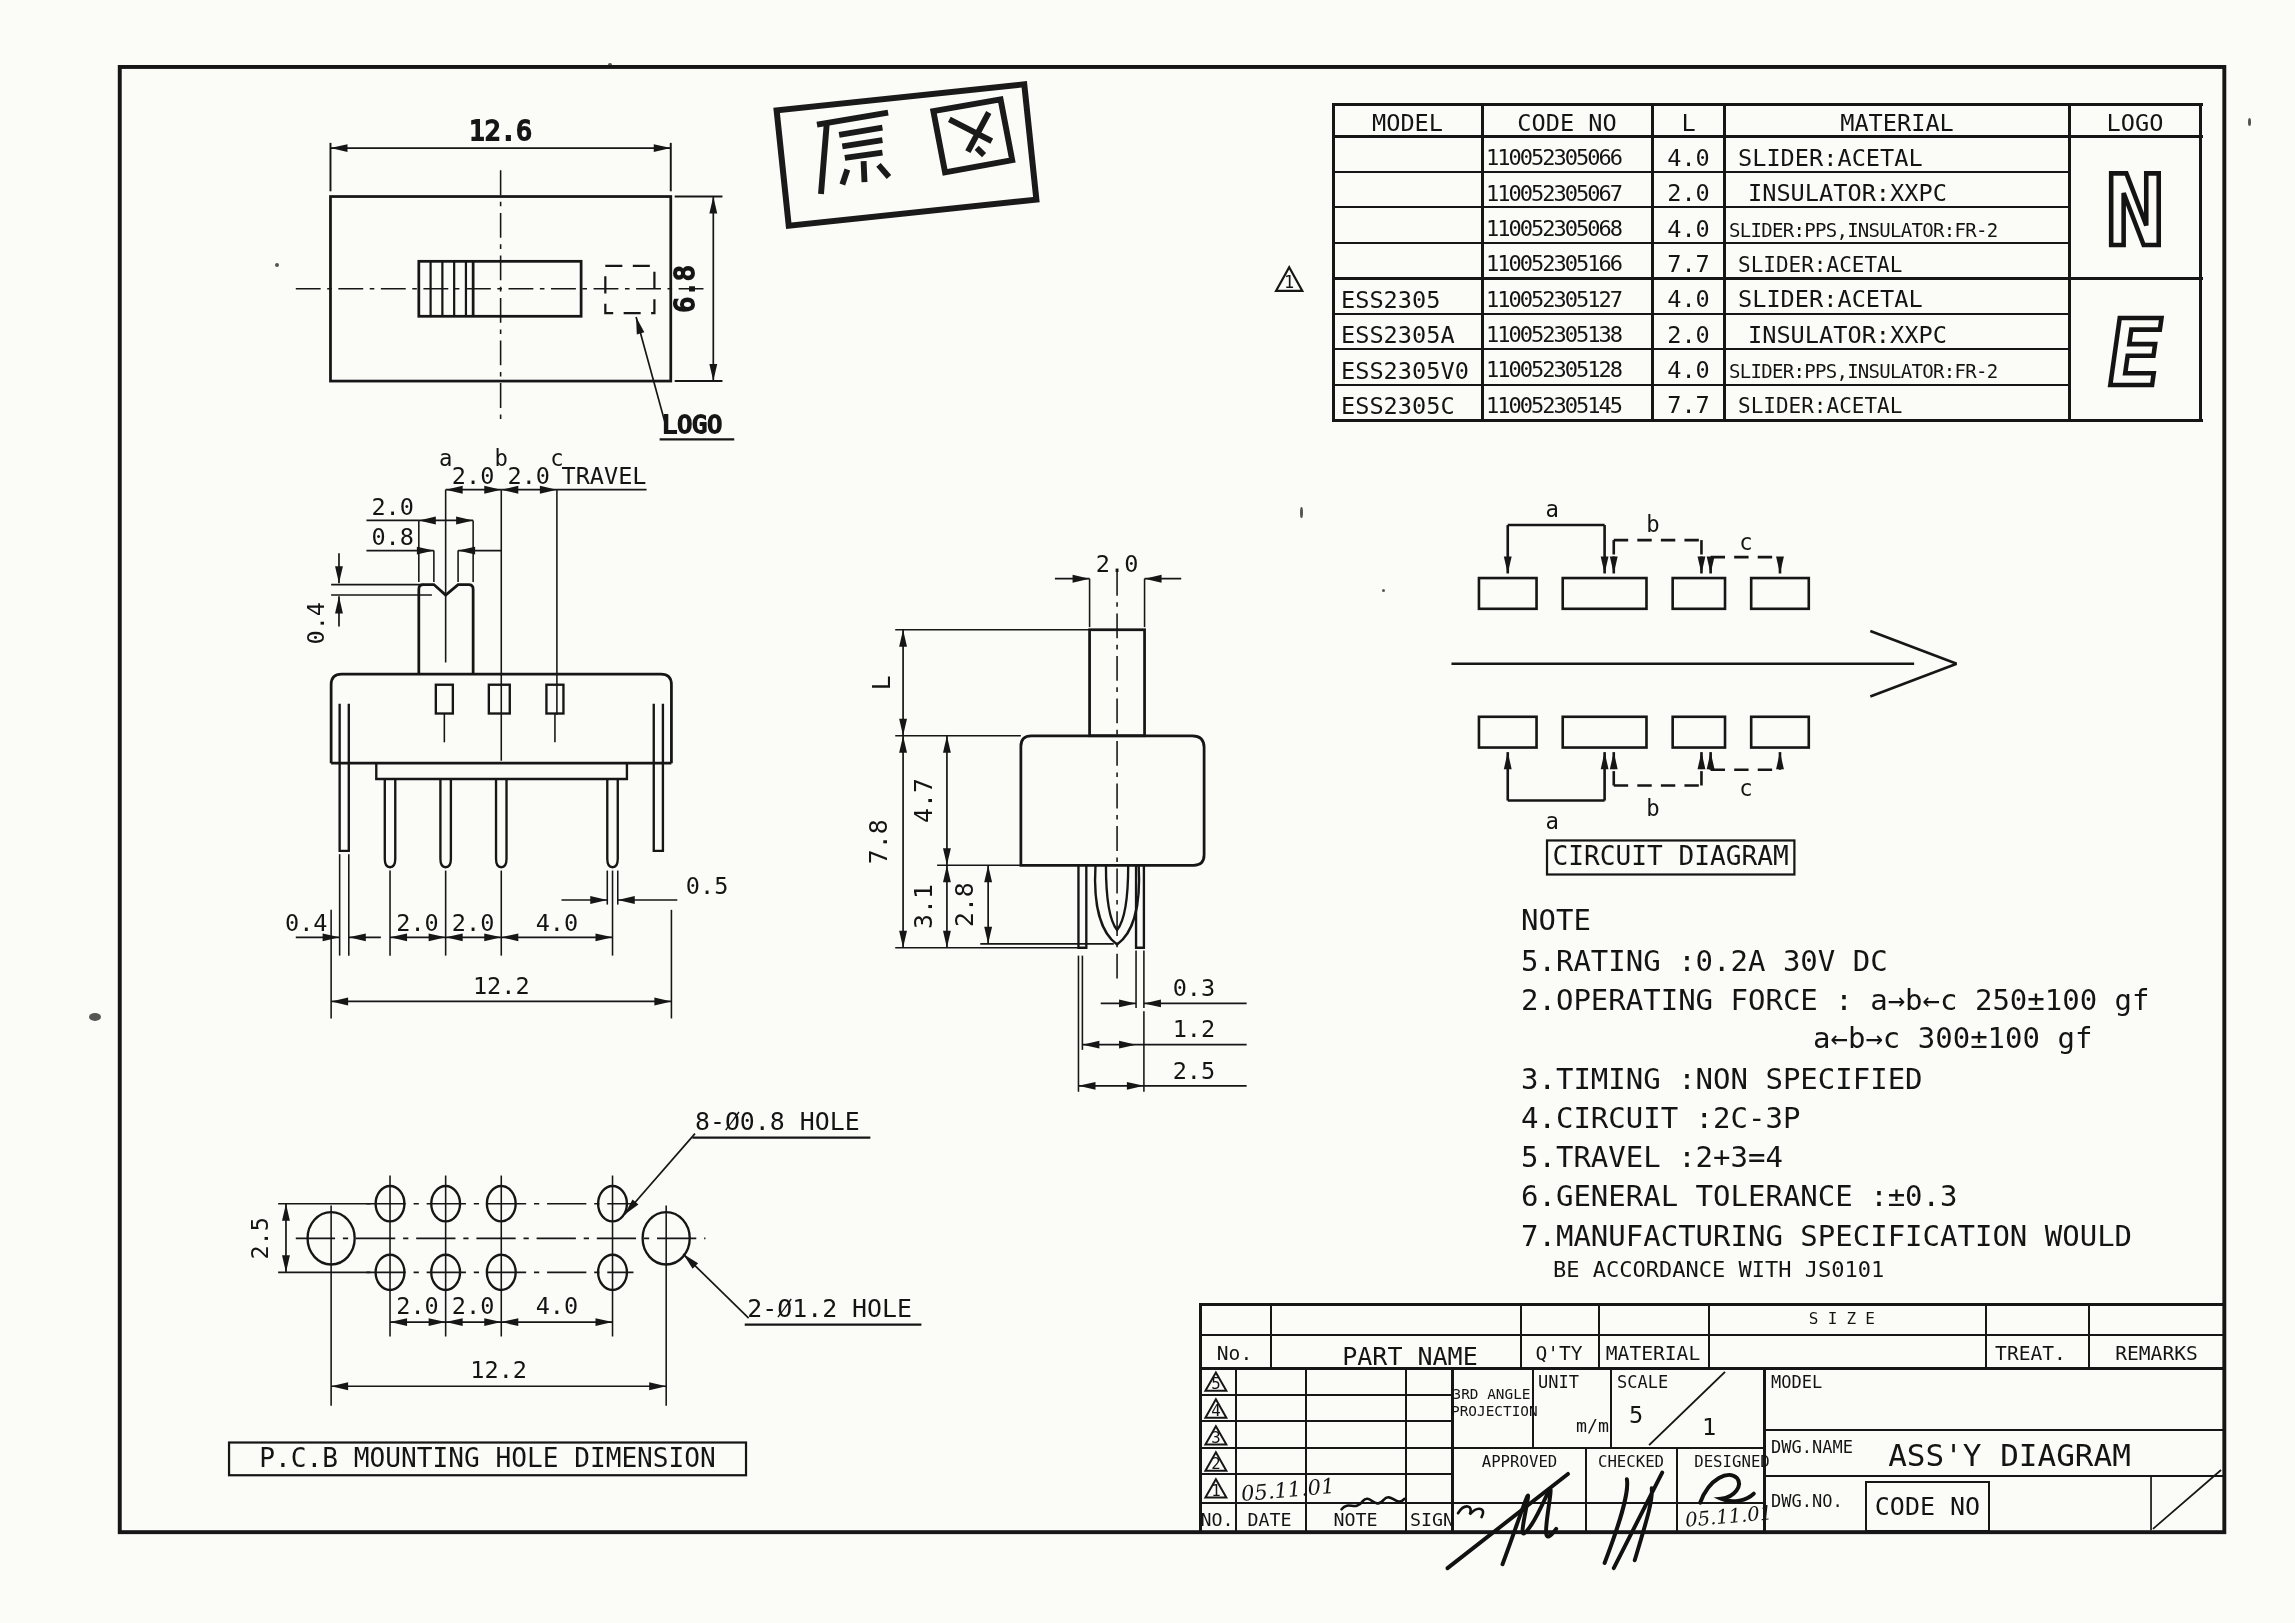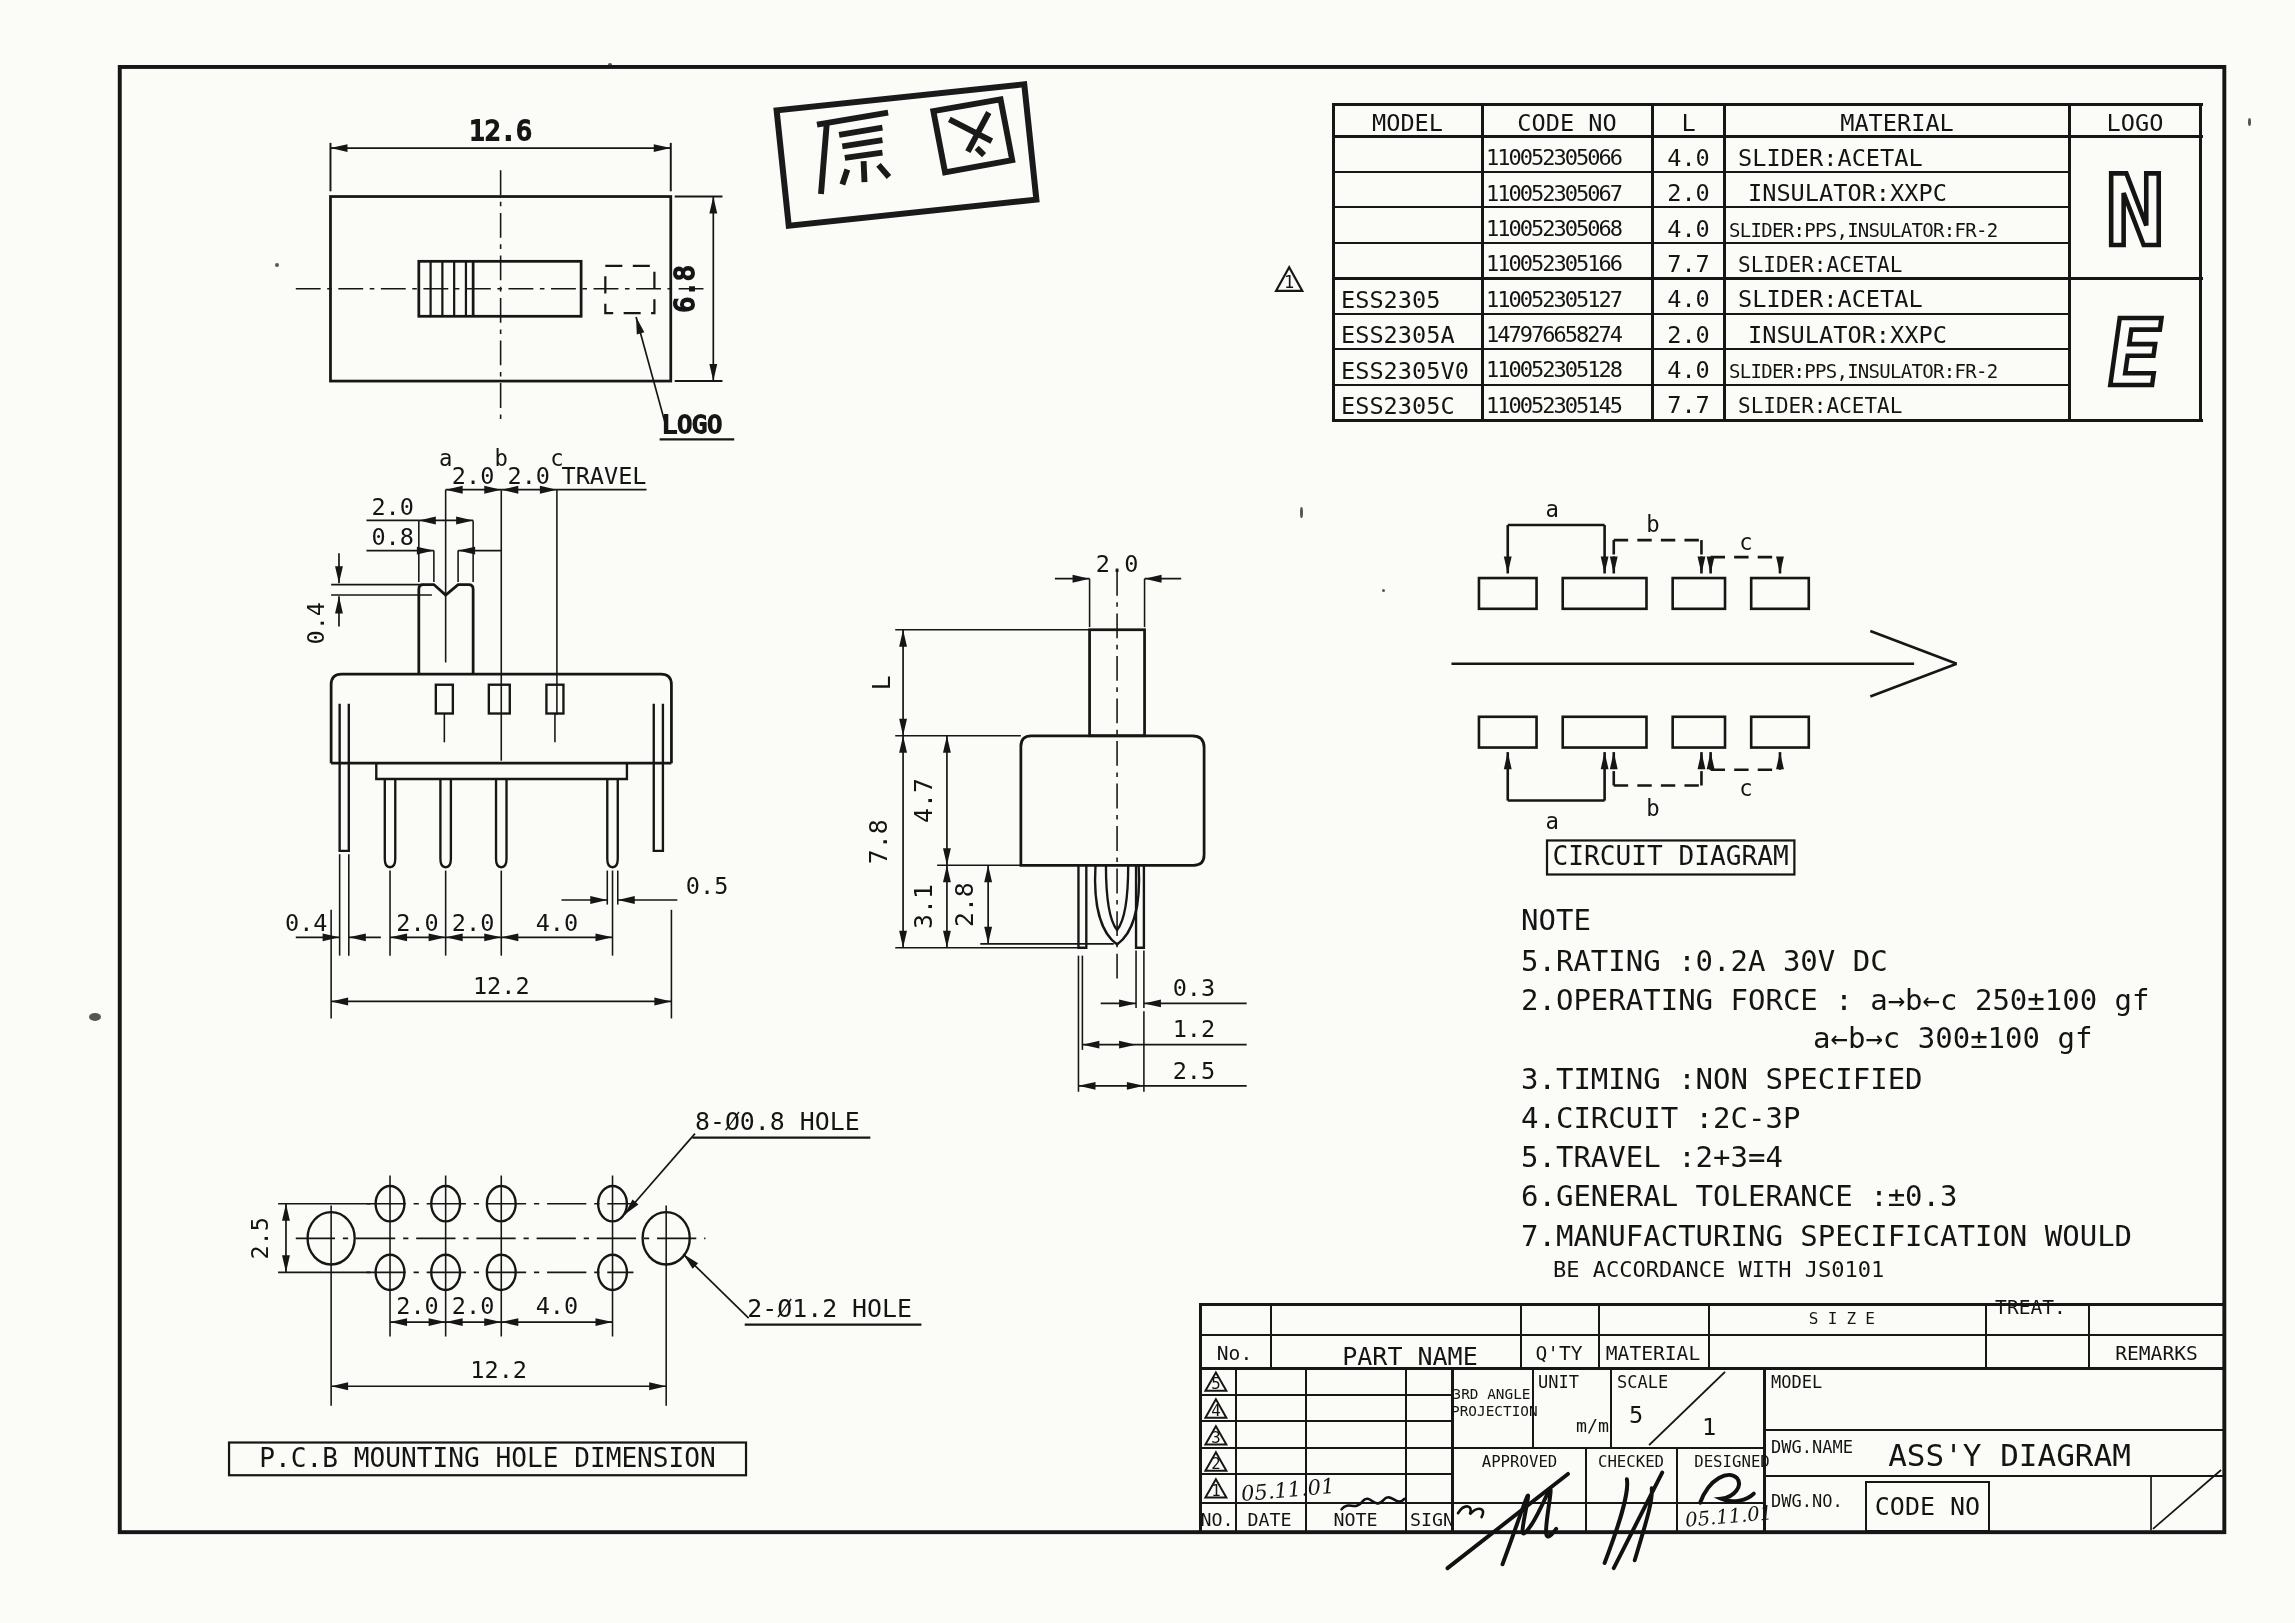--- a/index.html
+++ b/index.html
@@ -385,21 +385,21 @@
     <div class="txt" style="left:1729px;top:219px;font-size:19px;letter-spacing:-0.7px">SLIDER:PPS,INSULATOR:FR-2</div>
     <div class="txt" style="left:1341px;top:251px;font-size:23.6px"></div>
     <div class="txt" style="left:1486px;top:251px;font-size:22px;letter-spacing:-2px">110052305166</div>
     <div class="txt ctr" style="left:1654px;top:250px;width:69px;font-size:23.6px">7.7</div>
     <div class="txt" style="left:1738px;top:253px;font-size:21px">SLIDER:ACETAL</div>
     <div class="txt" style="left:1341px;top:286px;font-size:23.6px">ESS2305</div>
     <div class="txt" style="left:1486px;top:287px;font-size:22px;letter-spacing:-2px">110052305127</div>
     <div class="txt ctr" style="left:1654px;top:285px;width:69px;font-size:23.6px">4.0</div>
     <div class="txt" style="left:1738px;top:285px;font-size:23.6px">SLIDER:ACETAL</div>
     <div class="txt" style="left:1341px;top:321px;font-size:23.6px">ESS2305A</div>
-    <div class="txt" style="left:1486px;top:322px;font-size:22px;letter-spacing:-2px">147976658274</div>
+    <div class="txt" style="left:1486px;top:322px;font-size:22px;letter-spacing:-2px">110052305138</div>
     <div class="txt ctr" style="left:1654px;top:321px;width:69px;font-size:23.6px">2.0</div>
     <div class="txt" style="left:1748px;top:321px;font-size:23.6px">INSULATOR:XXPC</div>
     <div class="txt" style="left:1341px;top:357px;font-size:23.6px">ESS2305V0</div>
     <div class="txt" style="left:1486px;top:357px;font-size:22px;letter-spacing:-2px">110052305128</div>
     <div class="txt ctr" style="left:1654px;top:356px;width:69px;font-size:23.6px">4.0</div>
     <div class="txt" style="left:1729px;top:360px;font-size:19px;letter-spacing:-0.7px">SLIDER:PPS,INSULATOR:FR-2</div>
     <div class="txt" style="left:1341px;top:392px;font-size:23.6px">ESS2305C</div>
     <div class="txt" style="left:1486px;top:393px;font-size:22px;letter-spacing:-2px">110052305145</div>
     <div class="txt ctr" style="left:1654px;top:391px;width:69px;font-size:23.6px">7.7</div>
     <div class="txt" style="left:1738px;top:394px;font-size:21px">SLIDER:ACETAL</div>
@@ -450,21 +450,21 @@
     <div class="ln" style="left:1610px;top:1367px;width:2px;height:82px"></div>
     <div class="ln" style="left:1585px;top:1447px;width:2px;height:85px"></div>
     <div class="ln" style="left:1676px;top:1447px;width:2px;height:85px"></div>
     <div class="ln" style="left:1763px;top:1367px;width:2.6px;height:166px"></div>
 
     <div class="txt ctr" style="left:1199px;top:1342px;width:71px;font-size:19.6px">No.</div>
     <div class="txt ctr" style="left:1270px;top:1342px;width:280px;font-size:25px">PART NAME</div>
     <div class="txt ctr" style="left:1520px;top:1342px;width:78px;font-size:19.6px">Q'TY</div>
     <div class="txt ctr" style="left:1598px;top:1342px;width:110px;font-size:19.6px">MATERIAL</div>
     <div class="txt ctr" style="left:1708px;top:1309px;width:277px;font-size:16px;letter-spacing:9.2px">SIZE</div>
-    <div class="txt ctr" style="left:1985px;top:1296px;width:91px;font-size:19.6px">TREAT.</div>
+    <div class="txt ctr" style="left:1985px;top:1342px;width:91px;font-size:19.6px">TREAT.</div>
     <div class="txt ctr" style="left:2088px;top:1342px;width:137px;font-size:19.6px">REMARKS</div>
 
     <div class="txt ctr" style="left:1199px;top:1509px;width:36px;font-size:18.3px">NO.</div>
     <div class="txt ctr" style="left:1235px;top:1509px;width:69px;font-size:18.3px">DATE</div>
     <div class="txt ctr" style="left:1305px;top:1509px;width:101px;font-size:18.3px">NOTE</div>
     <div class="txt ctr" style="left:1405px;top:1509px;width:54px;font-size:18.3px">SIGN</div>
 
     <div class="txt hand" style="left:1241px;top:1478px;font-size:21px">05.11.01</div>
 
     <div class="txt ctr" style="left:1451px;top:1386px;width:81px;font-size:14.4px">3RD ANGLE</div>

